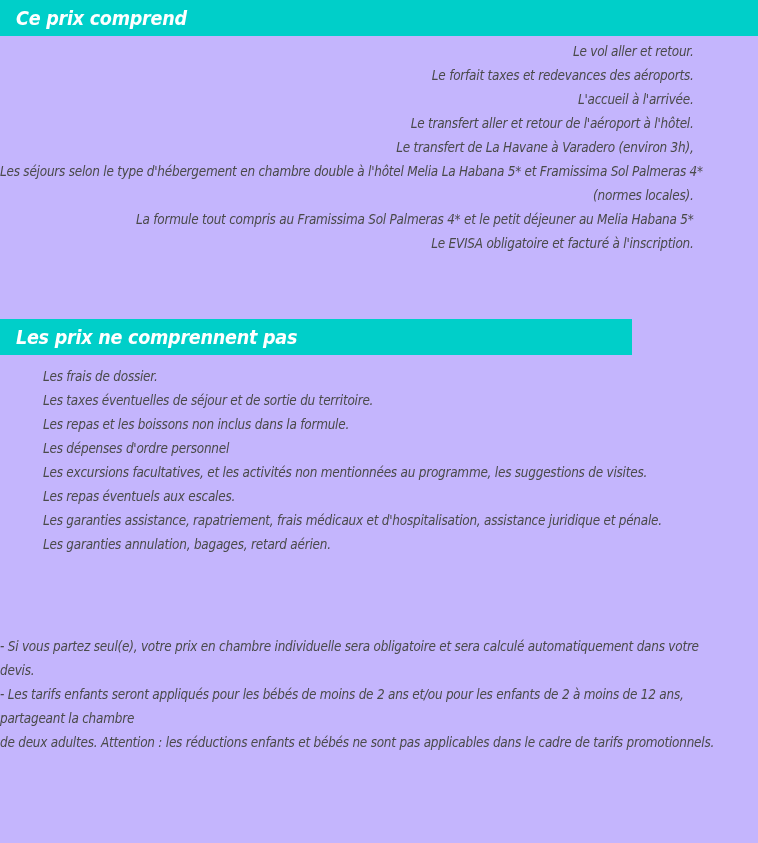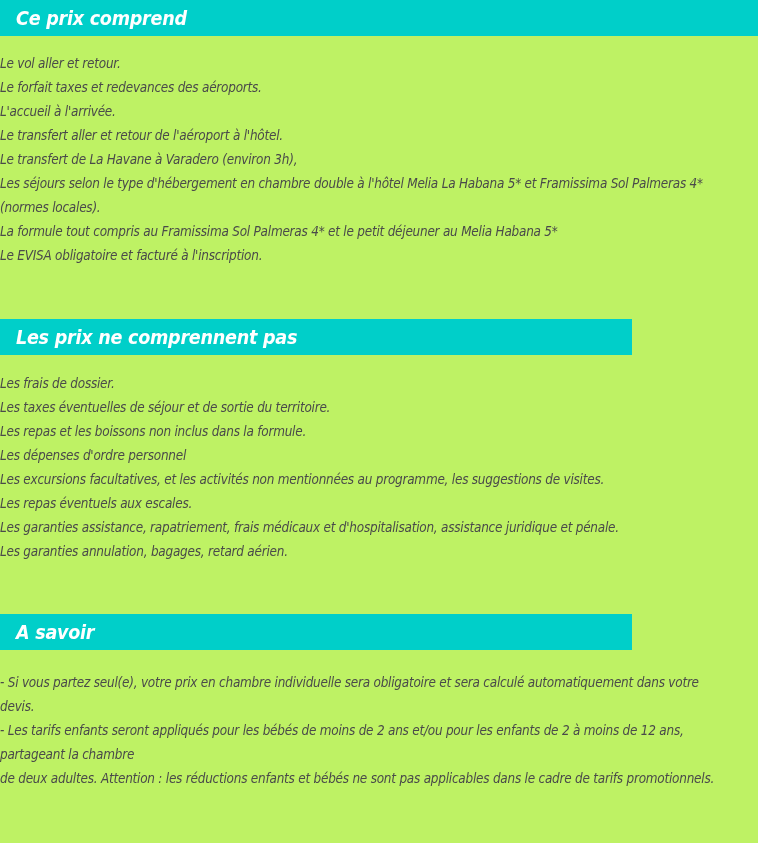--- a/index.html
+++ b/index.html
@@ -79,28 +79,28 @@
   .para {
     margin: 0;
     padding: 0;
   }
 
   
   #block-included        { top: 0px; }
   #block-not-included    { top: 319px; }
   #block-good-to-know    { top: 614px; }
 
-  .body-pad-1 { padding-top: 16px; }
-  .body-pad-2 { padding-top: 17px; }
+  .body-pad-1 { padding-top: 4px; text-align: right; }
+  .body-pad-2 { padding-top: 10px; margin-left: 43px; }
   .body-pad-3 { padding-top: 21px; }
 </style>
 </head>
 <body>
 
-<div class="page" style="background: #bef264;">
+<div class="page" style="background: #c4b5fd;">
 
   <section class="section" id="block-included">
     <div class="section-header" style="background: rgb(0, 207, 201);">
       <span class="section-title" style="color: rgb(255, 255, 255);">Ce prix comprend</span>
     </div>
     <div class="section-body body-pad-1">
       <p class="line para" style="color: rgb(74, 74, 74);">Le vol aller et retour.</p>
       <p class="line para" style="color: rgb(74, 74, 74);">Le forfait taxes et redevances des aéroports.</p>
       <p class="line para" style="color: rgb(74, 74, 74);">L'accueil à l'arrivée.</p>
       <p class="line para" style="color: rgb(74, 74, 74);">Le transfert aller et retour de l'aéroport à l'hôtel.</p>
@@ -122,23 +122,20 @@
       <p class="line para" style="color: rgb(74, 74, 74);">Les repas et les boissons non inclus dans la formule.</p>
       <p class="line para" style="color: rgb(74, 74, 74);">Les dépenses d'ordre personnel</p>
       <p class="line para" style="color: rgb(74, 74, 74);">Les excursions facultatives, et les activités non mentionnées au programme, les suggestions de visites.</p>
       <p class="line para" style="color: rgb(74, 74, 74);">Les repas éventuels aux escales.</p>
       <p class="line para" style="color: rgb(74, 74, 74);">Les garanties assistance, rapatriement, frais médicaux et d'hospitalisation, assistance juridique et pénale.</p>
       <p class="line para" style="color: rgb(74, 74, 74);">Les garanties annulation, bagages, retard aérien.</p>
     </div>
   </section>
 
   <section class="section" id="block-good-to-know">
-    <div class="section-header narrow" style="background: rgb(0, 207, 201);">
-      <span class="section-title" style="color: rgb(255, 255, 255);">A savoir</span>
-    </div>
     <div class="section-body body-pad-3">
       <p class="line para" style="color: rgb(74, 74, 74);">- Si vous partez seul(e), votre prix en chambre individuelle sera obligatoire et sera calculé automatiquement dans votre</p>
       <p class="line para" style="color: rgb(74, 74, 74);">devis.</p>
       <p class="line para" style="color: rgb(74, 74, 74);">- Les tarifs enfants seront appliqués pour les bébés de moins de 2 ans et/ou pour les enfants de 2 à moins de 12 ans,</p>
       <p class="line para" style="color: rgb(74, 74, 74);">partageant la chambre</p>
       <p class="line para" style="color: rgb(74, 74, 74);">de deux adultes. Attention : les réductions enfants et bébés ne sont pas applicables dans le cadre de tarifs promotionnels.</p>
     </div>
   </section>
 
 </div>

